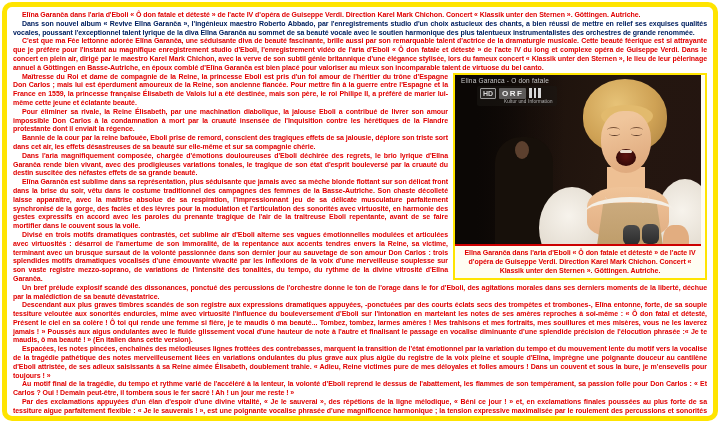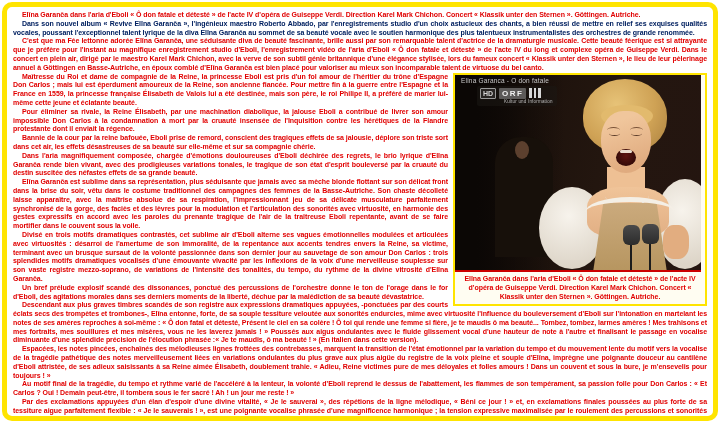--- a/index.html
+++ b/index.html
@@ -11,21 +11,21 @@
         background:#ffffff;padding:4px 6px 2px 6px;overflow:hidden;}
 
   .article{font-size:7px;line-height:8.8px;font-weight:700;
            text-align:justify;letter-spacing:-0.05px;}
   .article p{margin:0;text-indent:9px;color:var(--red,#e10000);}
   .article p.navy{color:var(--navy,#002060);}
 
   
   figure.media{float:right;width:250px;margin:0 0 3px 5px;padding:0;
                border:2px solid var(--yellow,#ffe400);background:#fffdf2;}
-  .video{position:relative;width:246px;height:197px;overflow:hidden;
+  .video{position:relative;width:246px;height:171px;overflow:hidden;
          background:linear-gradient(100deg,#0e0906 0%,#1d120c 30%,#32201666 60%,#241510 100%),#1a100b;}
   
   .stage-shadow{position:absolute;left:0;top:0;width:110px;height:197px;
       background:linear-gradient(90deg,#0b0705 20%,rgba(11,7,5,0) 100%);}
   .man{position:absolute;left:40px;top:62px;width:58px;height:120px;border-radius:26px 26px 0 0;
       background:#17100a;}
   .man-face{position:absolute;left:60px;top:66px;width:14px;height:18px;border-radius:50%;
       background:#6e4c37;opacity:.8;}
   .hair{position:absolute;left:128px;top:4px;width:84px;height:74px;border-radius:50% 50% 46% 46%;
       background:radial-gradient(circle at 40% 35%,#e7c378 0%,#cfa255 55%,#a87e3e 100%);}

